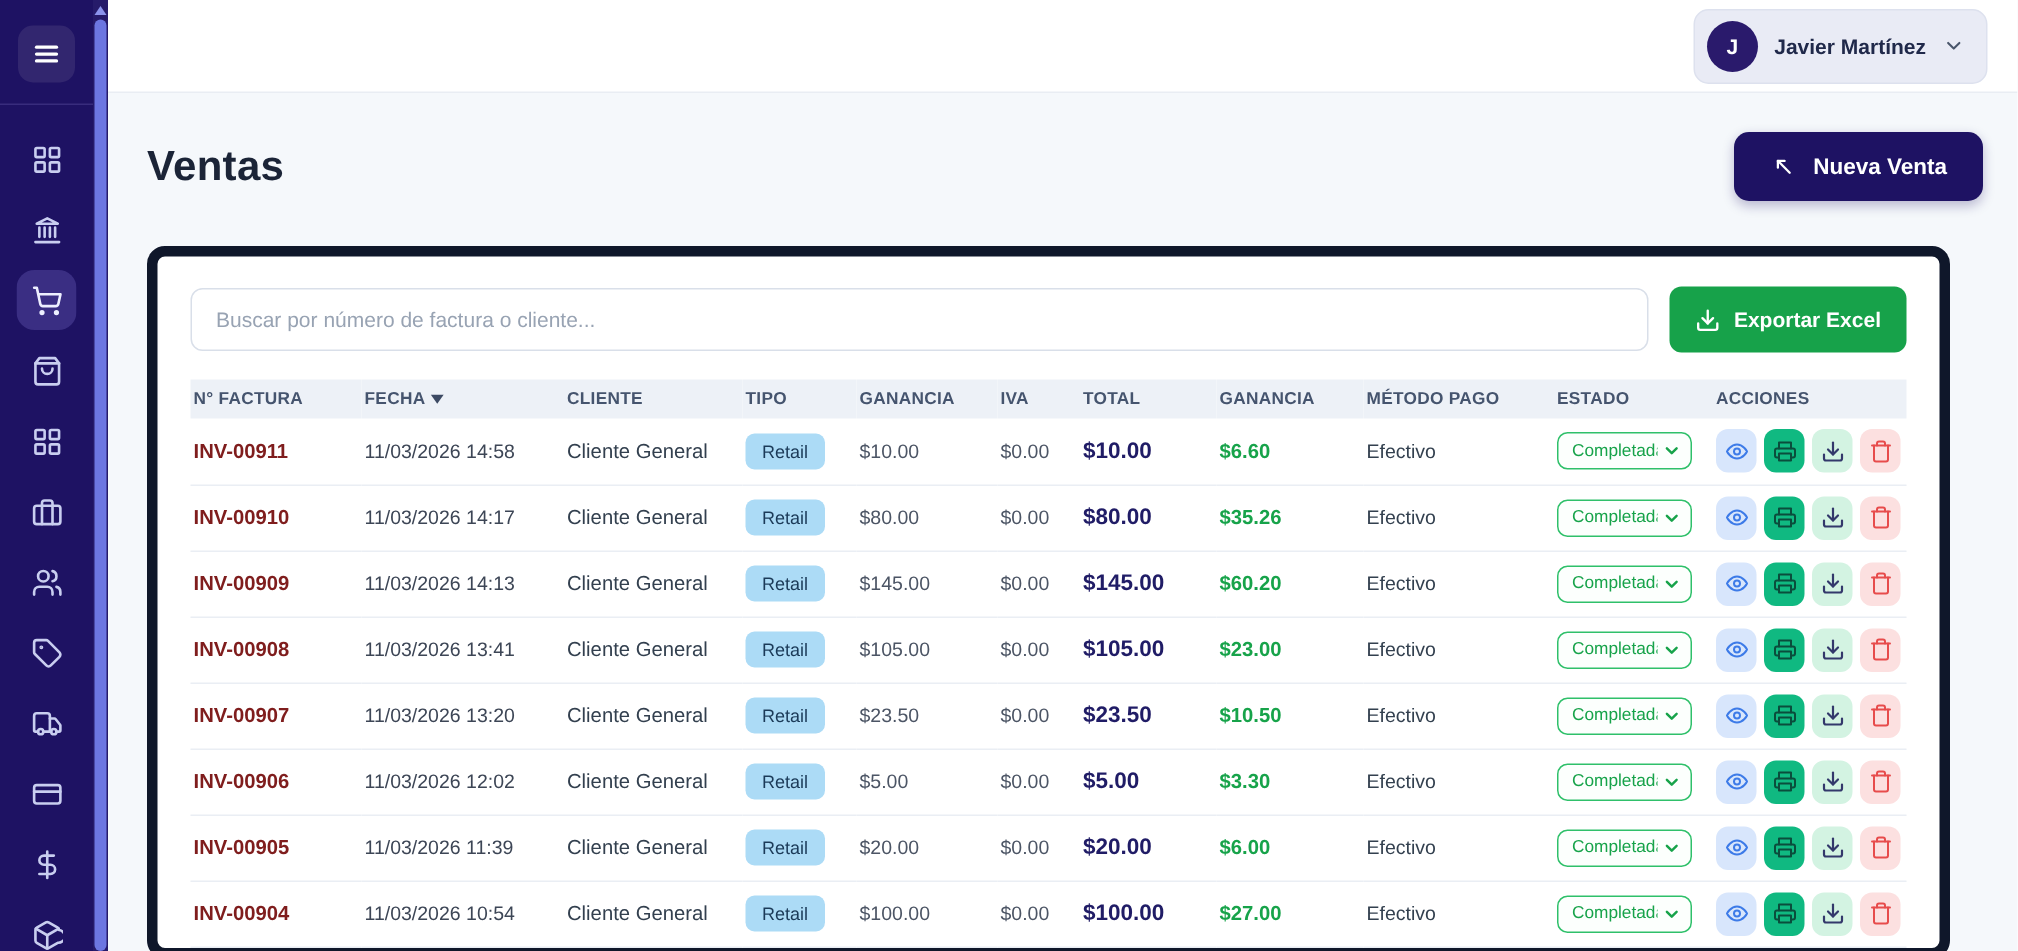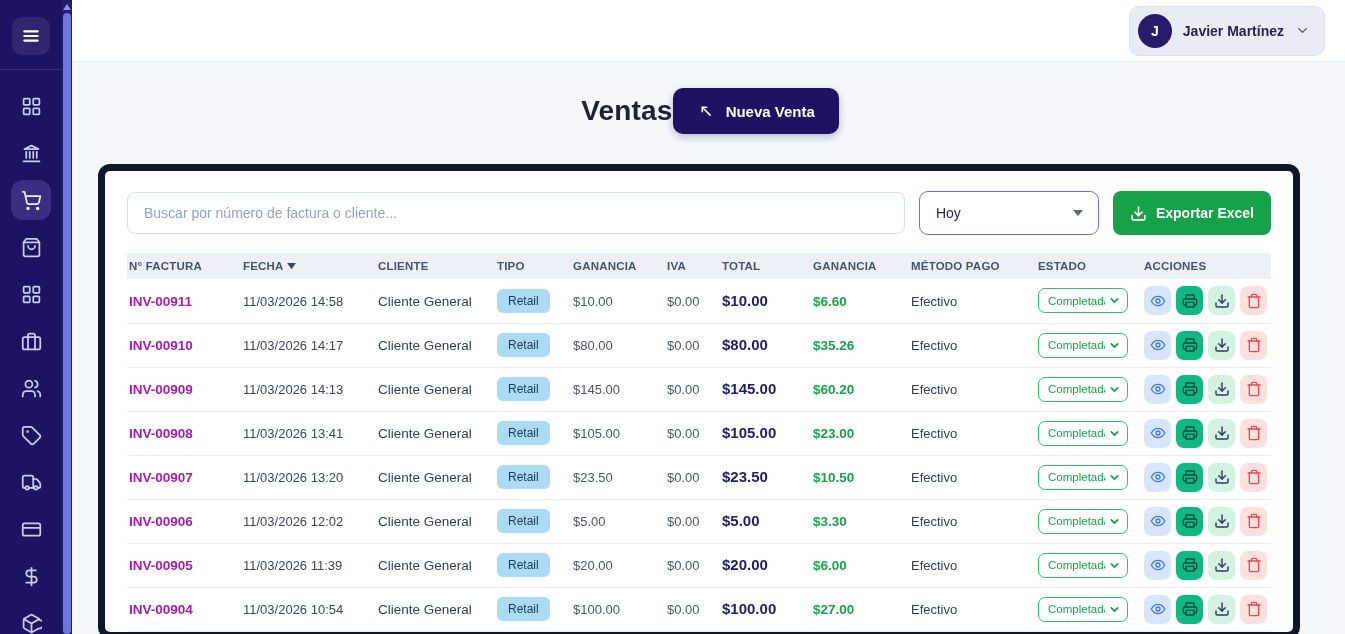--- a/index.html
+++ b/index.html
@@ -24,21 +24,21 @@
 
   
   .main{flex:1;display:flex;flex-direction:column;min-width:0}
   .topbar{height:62px;background:#FFF;border-bottom:1px solid #E9EDF3;display:flex;align-items:center;justify-content:flex-end;padding-right:20px;flex-shrink:0}
   .user-chip{display:flex;align-items:center;gap:11px;background:#E9EBF5;border:1px solid #DDE1EE;border-radius:10px;padding:7px 14px 7px 8px;cursor:pointer}
   .avatar{width:34px;height:34px;border-radius:50%;background:#2A1A6C;color:#FFF;font-weight:bold;display:flex;align-items:center;justify-content:center;font-size:14px}
   .user-name{font-size:14px;font-weight:bold;color:#20294A}
   .user-chip svg{width:15px;height:15px;color:#4A566B}
 
   .content{flex:1;padding:26px 45px 0 26px;overflow:hidden}
-  .title-row{display:flex;justify-content:center;align-items:center;margin-right:-22px}
+  .title-row{display:flex;justify-content:space-between;align-items:center;margin-right:-22px}
   .page-title{font-size:28px;font-weight:bold;color:#1B2437;letter-spacing:.2px}
   .new-sale-btn{background:#1E1263;color:#FFF;border:none;border-radius:10px;height:46px;padding:0 24px;font-size:15px;font-weight:bold;display:flex;align-items:center;gap:11px;cursor:pointer;box-shadow:0 3px 8px rgba(30,18,99,.28)}
   .new-sale-btn svg{width:18px;height:18px}
 
   
   .card{background:#FFF;border:7px solid #0f172a;border-radius:12px;margin-top:30px;padding:20px 22px 0}
   .toolbar{display:flex;gap:14px;align-items:center}
   .search-input{flex:1;height:42px;border:1px solid #D9DFE9;border-radius:8px;padding:0 16px;font-size:14px;color:#1F2937;outline:none;font-family:"Liberation Sans",sans-serif;background:#FFF}
   .search-input::placeholder{color:#98A3B3}
   .period-select{width:180px;height:44px;border:1.5px solid #6A6FE6;border-radius:9px;display:flex;align-items:center;justify-content:space-between;padding:0 15px 0 16px;font-size:14px;color:#1E293B;background:#FFF;cursor:pointer;flex-shrink:0}
@@ -46,21 +46,21 @@
   .export-btn{height:44px;background:#17A24A;border:none;border-radius:8px;color:#FFF;font-size:14px;font-weight:bold;display:flex;align-items:center;gap:9px;padding:0 17px;cursor:pointer;flex-shrink:0}
   .export-btn svg{width:17px;height:17px}
 
   
   table{width:100%;border-collapse:collapse;table-layout:fixed;margin-top:18px}
   thead th{background:#EDF1F7;font-size:11.5px;color:#45546E;font-weight:bold;text-align:left;padding:7px 4px 7px 2px;letter-spacing:.2px;white-space:nowrap}
   thead th .th-wrap{display:flex;align-items:center;gap:3px}
   .sort-tri{width:9px;height:7px;color:#3C4A63}
   tbody tr{border-bottom:1px solid #EAEEF4}
   tbody td{height:44px;padding:0 4px 0 2px;vertical-align:middle;white-space:nowrap;overflow:hidden}
-  .inv{font-weight:bold;font-size:13.5px;color:#a21caf}
+  .inv{font-weight:bold;font-size:13.5px;color:#7f1d1d}
   .datev{font-size:13px;color:#3D4656}
   .client{font-size:13.5px;color:#33404F}
   .badge{display:inline-block;background:#ACDBF6;color:#1B3A58;font-size:12px;padding:5px 11px;border-radius:6px}
   .money{font-size:13px;color:#4C5565}
   .totalv{font-size:15px;font-weight:bold;color:#201C66}
   .profit{font-size:13.5px;font-weight:bold;color:#17A34A}
   .payment{font-size:13px;color:#33404F}
   .status-select{display:inline-flex;align-items:center;justify-content:space-between;gap:3px;width:90px;height:25px;border:1px solid #2FC06A;color:#17A34A;background:#FCFFFD;border-radius:7px;padding:0 6px 0 9px;font-size:11.5px;cursor:pointer}
   .status-select .st-txt{max-width:62px;overflow:hidden;white-space:nowrap}
   .status-select svg{width:13px;height:13px;flex-shrink:0}
@@ -247,24 +247,20 @@
             </svg>
         </span>
         <span>Nueva Venta</span>
       </button>
     </div>
 
     <div class="card">
 
       <div class="toolbar">
         <input class="search-input" type="text" placeholder="Buscar por número de factura o cliente..." style="">
-        <div class="period-select">
-          <span>Hoy</span>
-          <span class="tri-down"></span>
-        </div>
         <button class="export-btn">
           <span>
             <svg viewBox="0 0 24 24" fill="none" stroke="currentColor" stroke-width="2.2" stroke-linecap="round" stroke-linejoin="round">
                 <path d="M21 15v4a2 2 0 0 1-2 2H5a2 2 0 0 1-2-2v-4"></path>
                 <polyline points="7 10 12 15 17 10"></polyline>
                 <line x1="12" y1="15" x2="12" y2="3"></line>
               </svg>
           </span>
           <span>Exportar Excel</span>
         </button>

